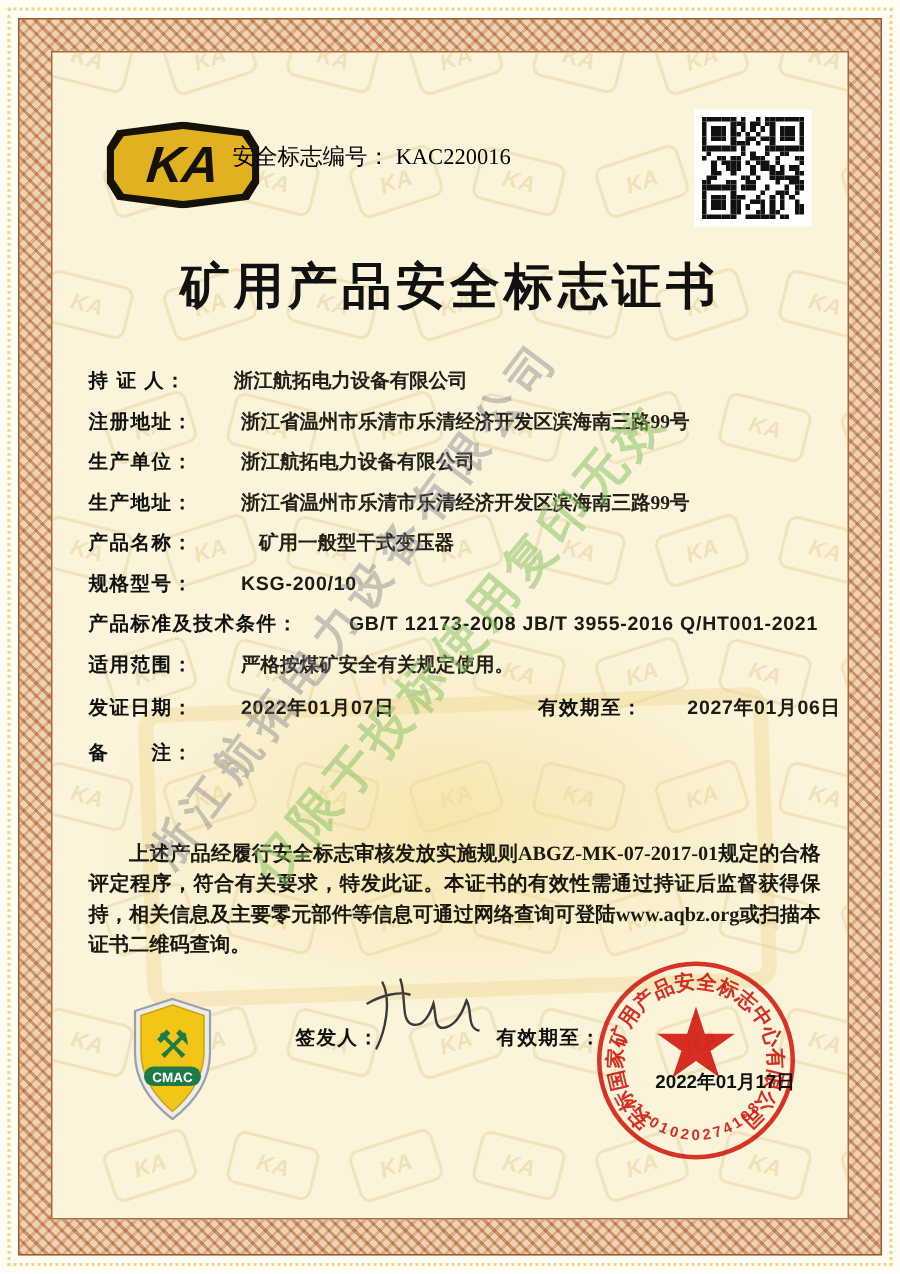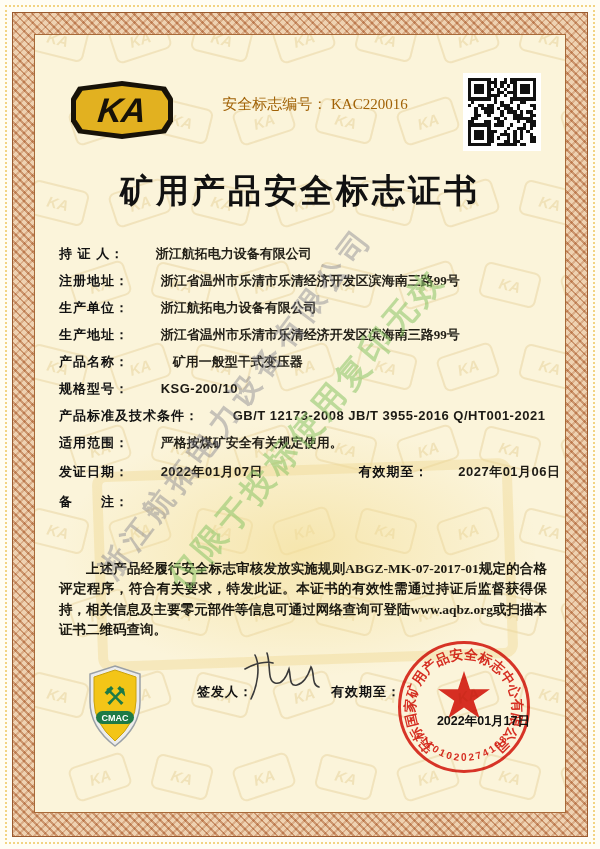--- a/index.html
+++ b/index.html
@@ -23,22 +23,22 @@
            border:10px solid rgba(240,218,150,.45);border-radius:14px;transform:rotate(-2deg);}
   
   .ka-badge{position:absolute;left:36px;top:46px;width:102px;height:58px;
             clip-path:polygon(0% 30%,7% 10%,50% 0%,93% 10%,100% 30%,100% 70%,93% 90%,50% 100%,7% 90%,0% 70%);
             background:#171208;display:flex;align-items:center;justify-content:center;}
   .ka-badge-inner{width:92px;height:48px;
             clip-path:polygon(0% 30%,7% 10%,50% 0%,93% 10%,100% 30%,100% 70%,93% 90%,50% 100%,7% 90%,0% 70%);
             background:#e2b120;display:flex;align-items:center;justify-content:center;}
   .ka-badge-inner span{font-size:34px;font-weight:900;font-style:italic;color:#171208;
             letter-spacing:-1px;transform:skewX(-6deg);line-height:1;}
-  .cert-no-line{position:absolute;left:120px;top:60px;width:320px;text-align:center;
-            font-family:"Liberation Serif","DejaVu Serif",serif;font-size:15px;color:#a16207;}
+  .cert-no-line{position:absolute;left:120px;top:60px;width:320px;
+            font-family:"Liberation Serif","DejaVu Serif",serif;font-size:15px;color:#000000;}
   .qr{position:absolute;left:428px;top:38px;width:78px;height:78px;background:#ffffff;
       display:grid;grid-template-columns:repeat(21,1fr);grid-template-rows:repeat(21,1fr);padding:5px;box-sizing:border-box;}
   .qr div{width:100%;height:100%;}
   .qr .m{background:#111;}
   
   .title{position:absolute;left:0;top:134px;width:100%;text-align:center;
          font-family:"Liberation Serif","DejaVu Serif",serif;font-weight:900;
          font-size:33px;letter-spacing:3px;color:#111;}
   
   .row{position:absolute;left:24px;font-size:13px;color:#161616;white-space:nowrap;}

